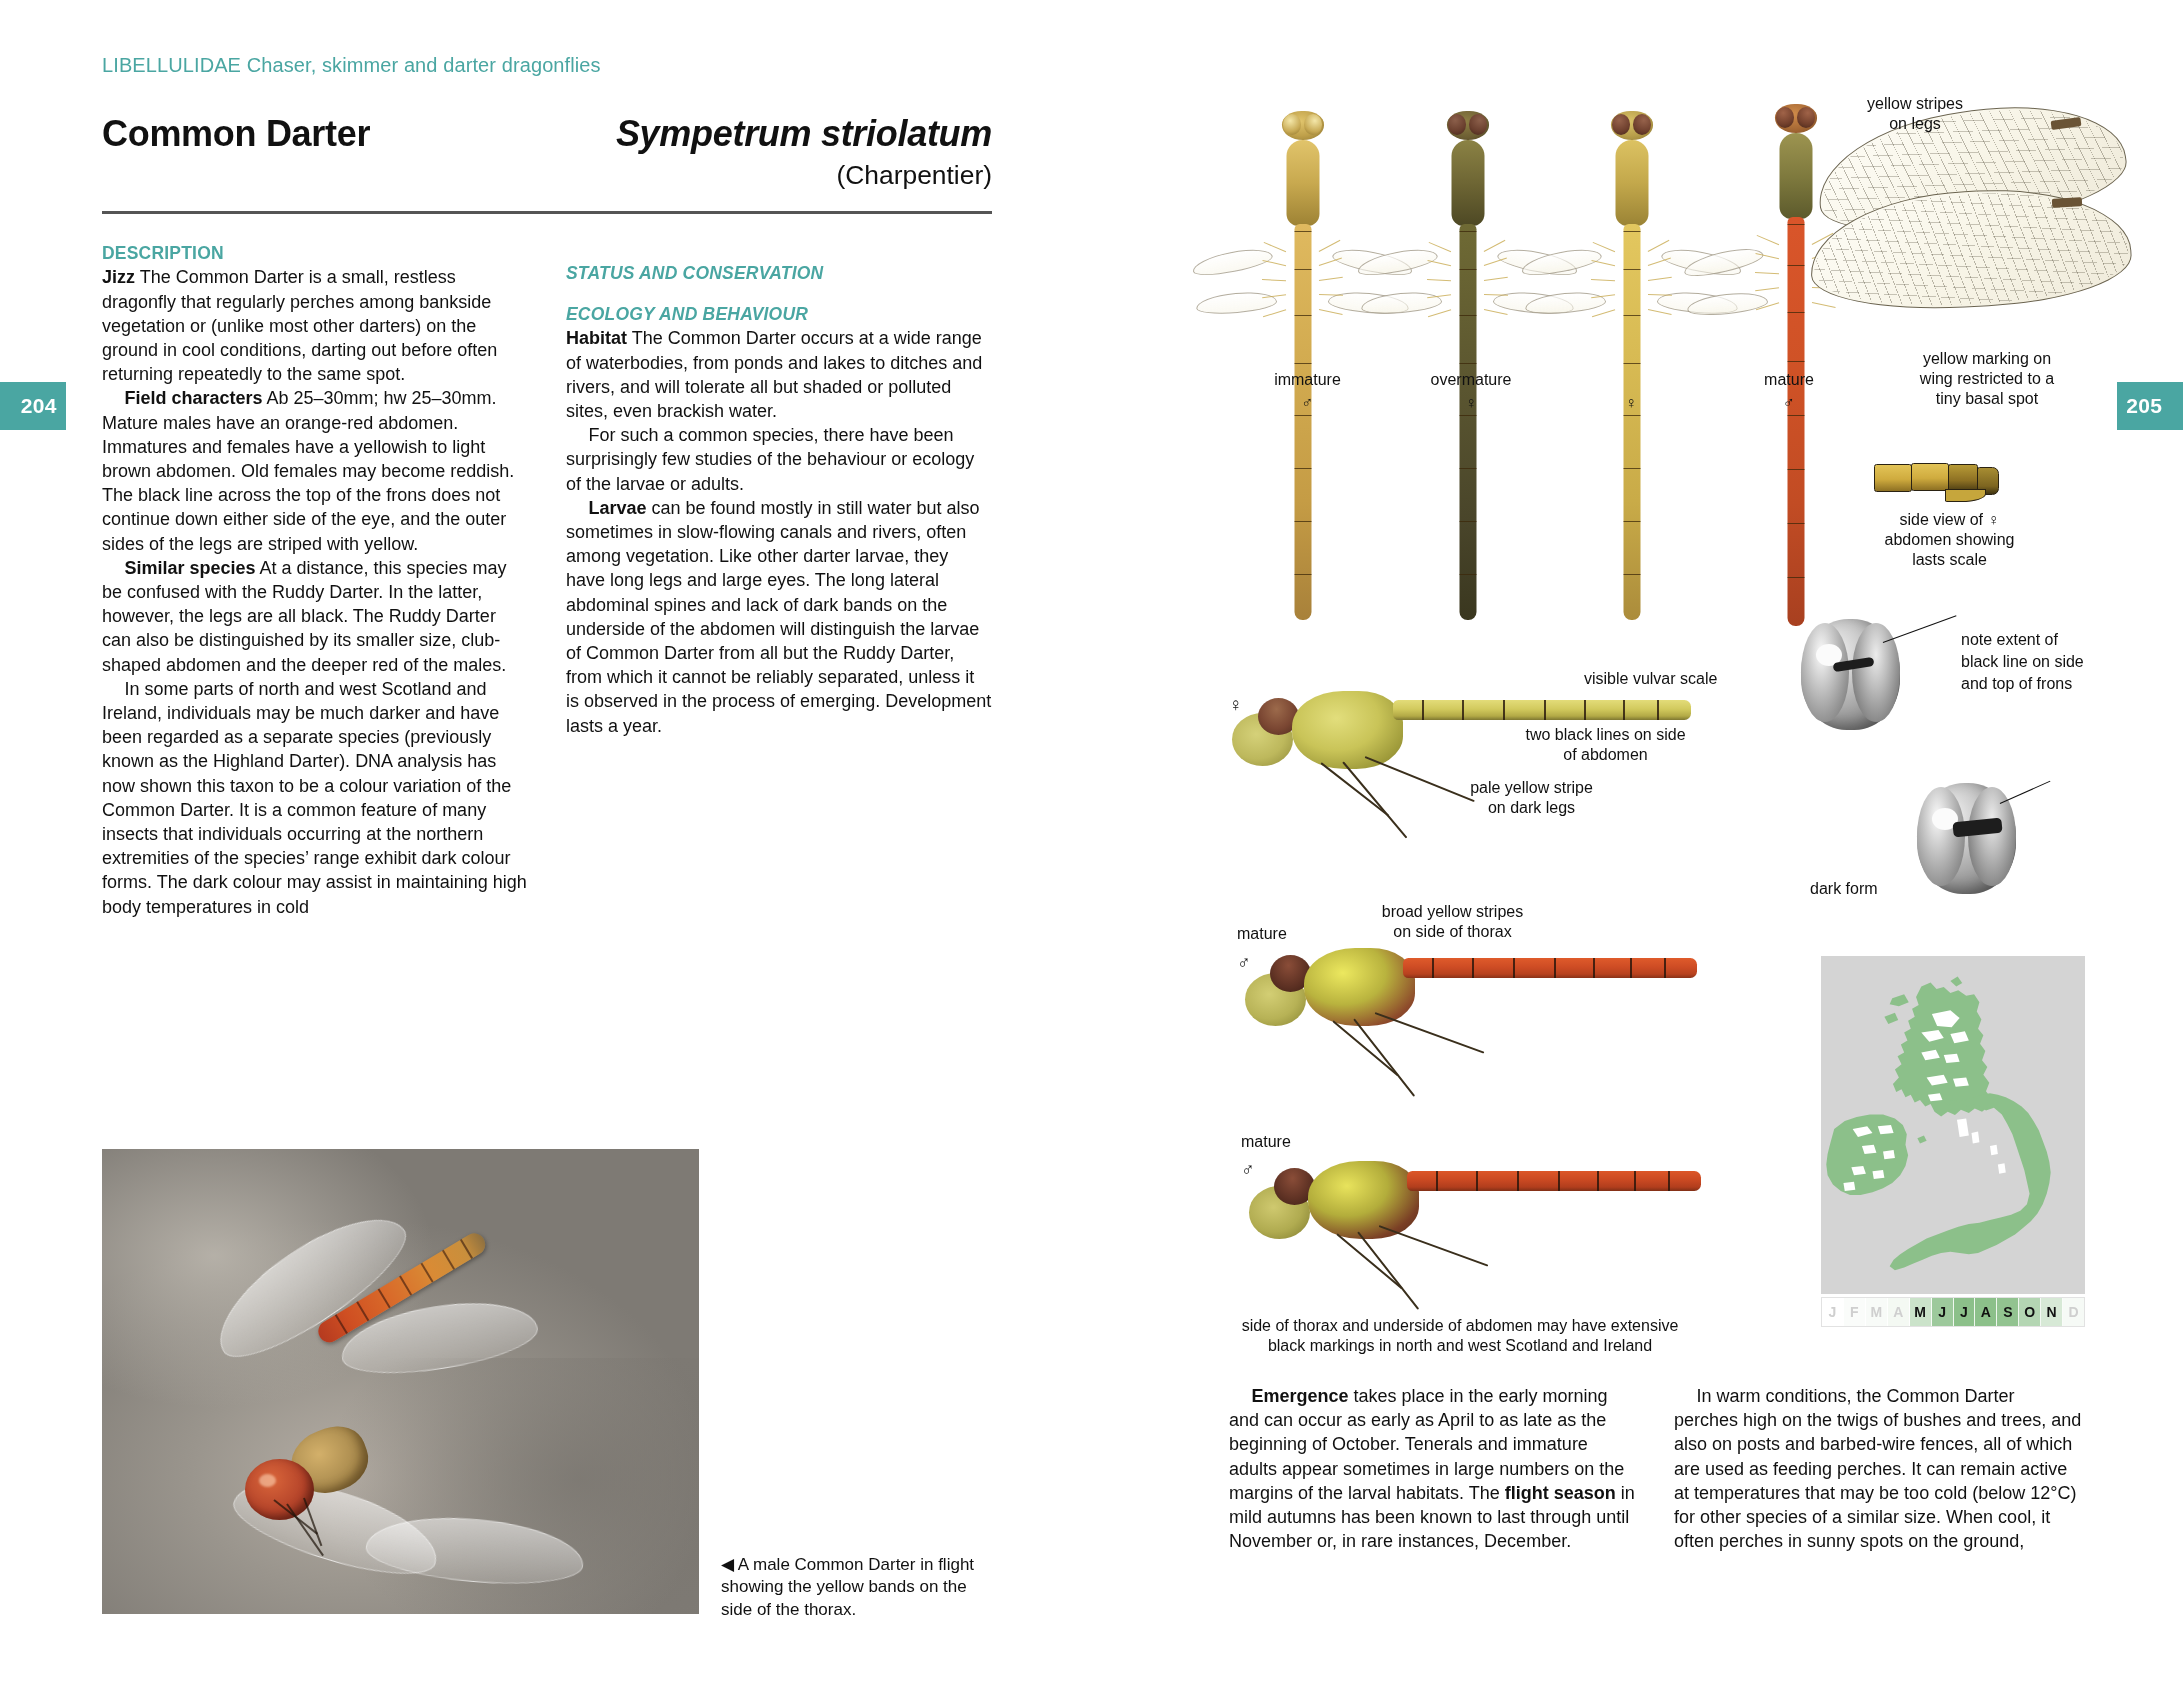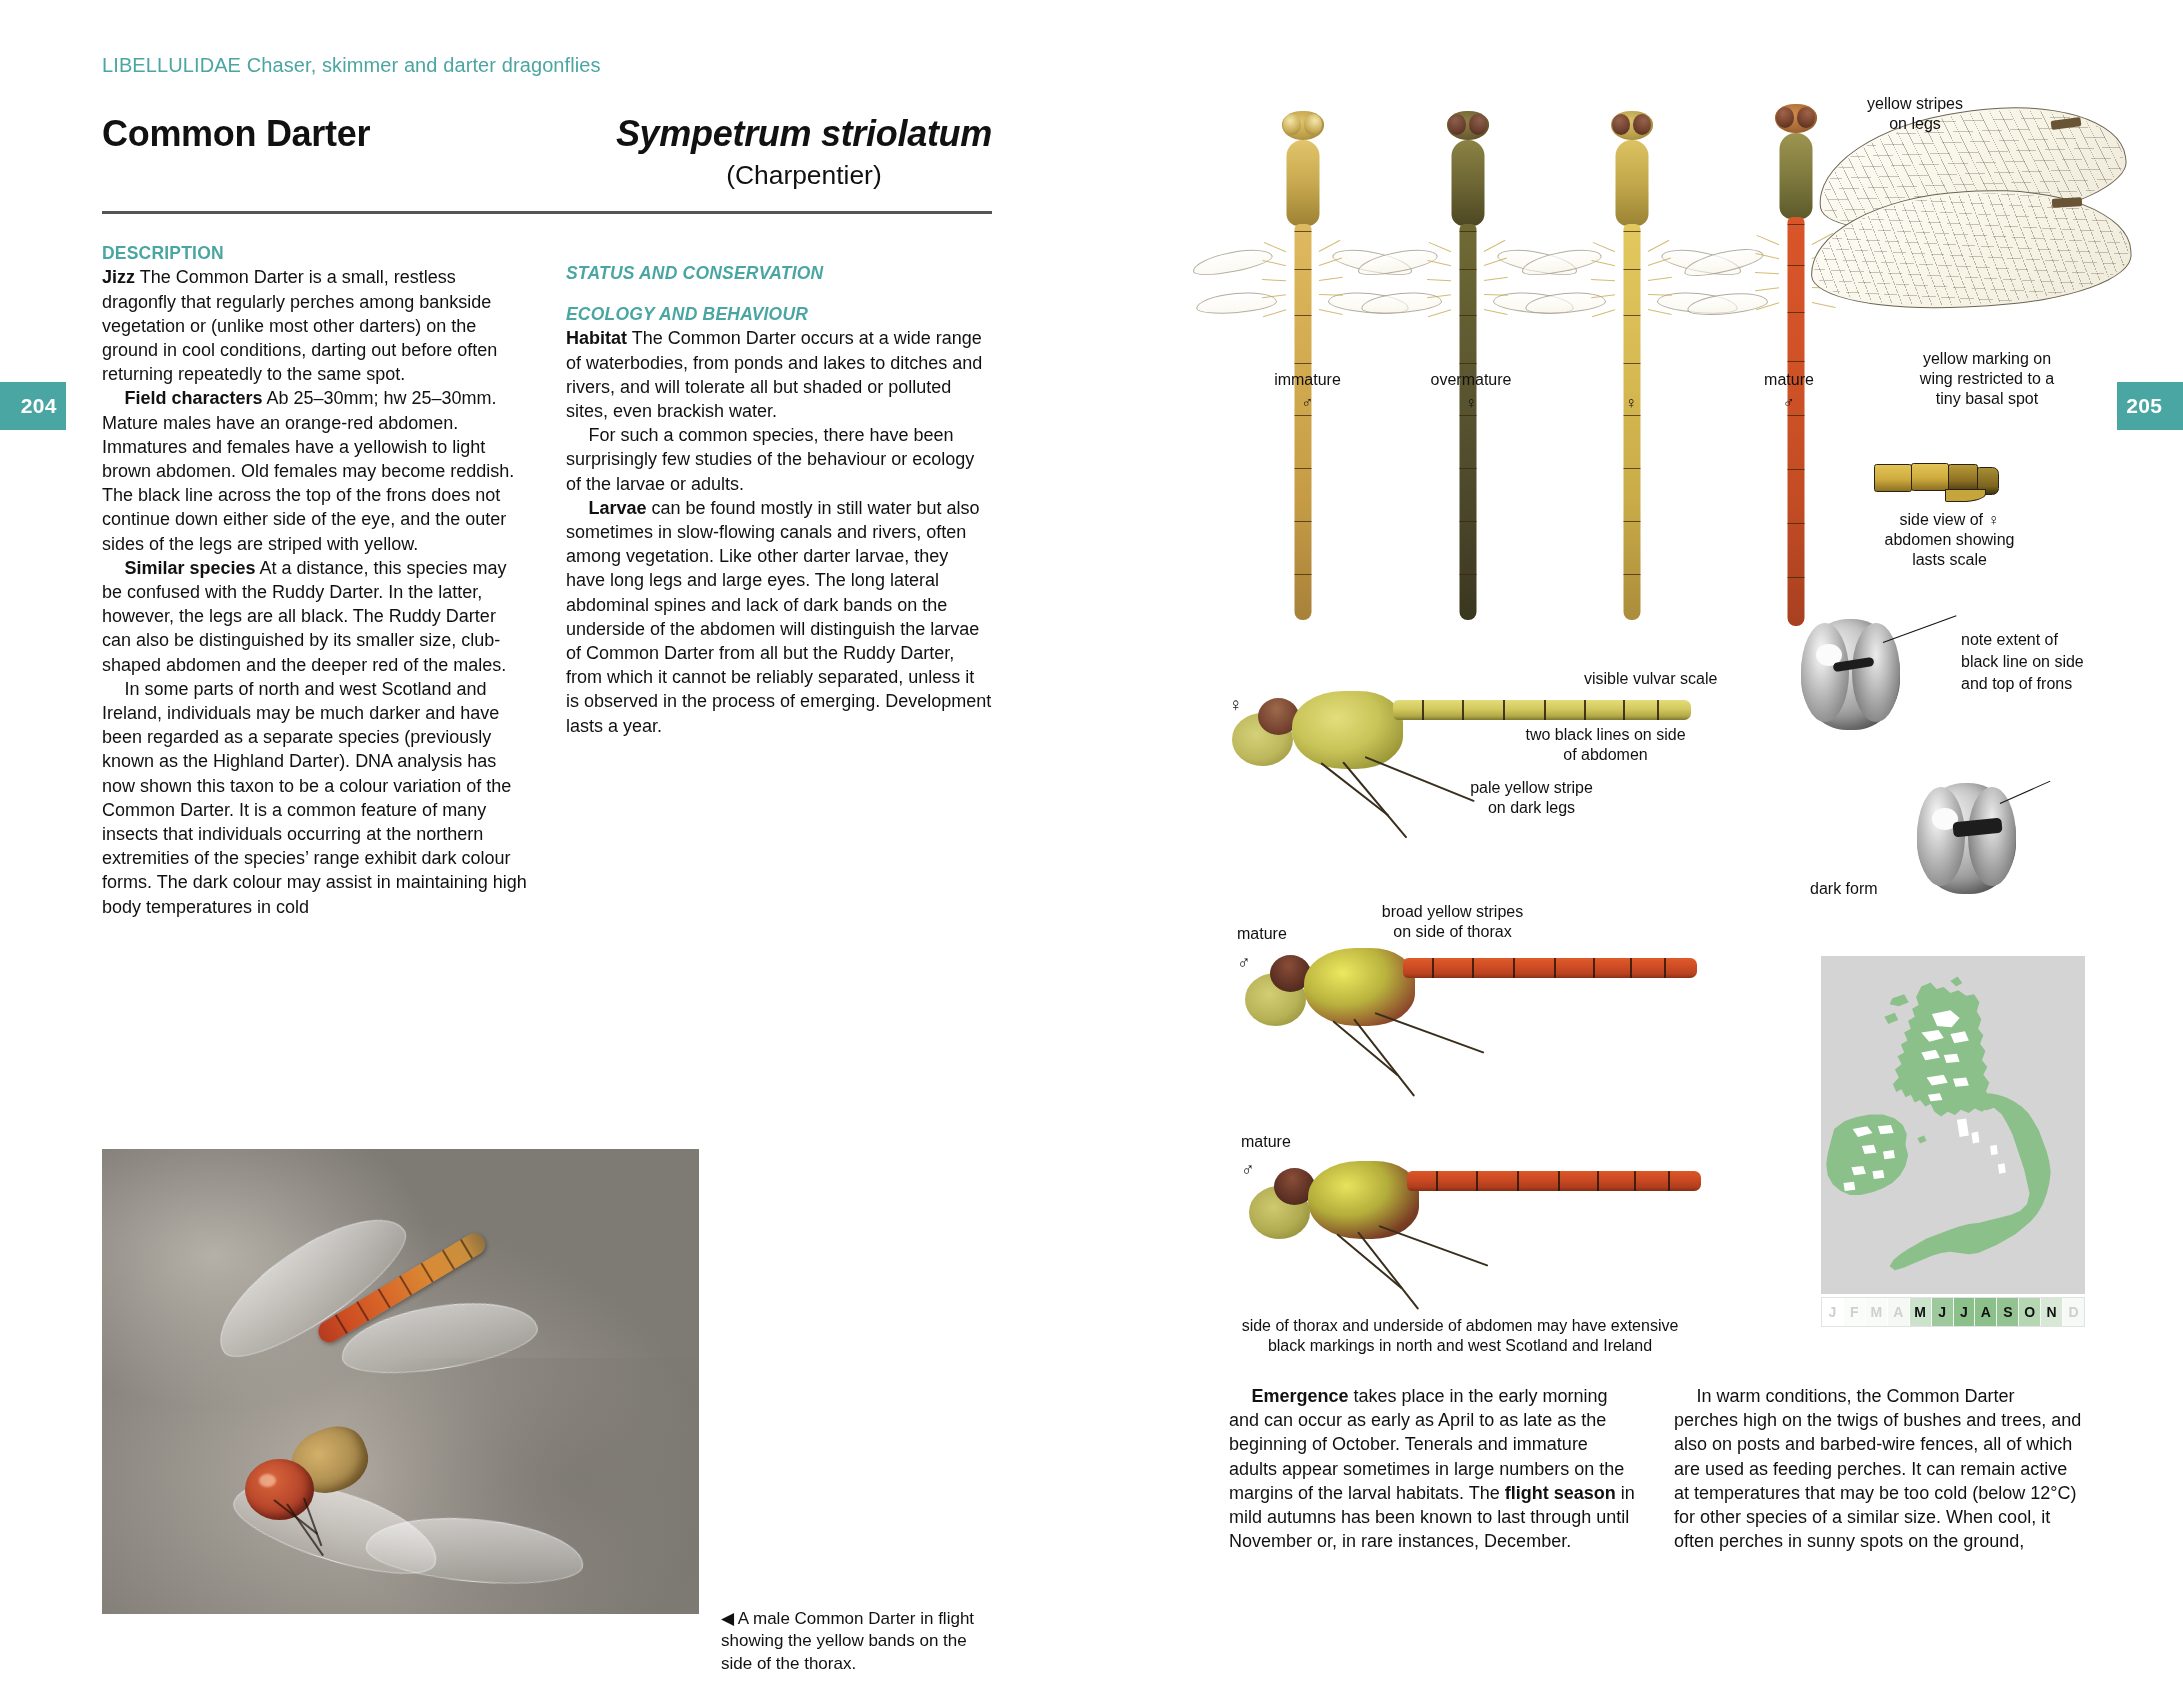--- a/index.html
+++ b/index.html
@@ -49,21 +49,21 @@
   }
   .common-name {
     font-size:36px; font-weight:bold; line-height:1.0;
     letter-spacing:-0.3px;
   }
   .sci-block { text-align:right; }
   .sci-name {
     font-size:36px; font-weight:bold; font-style:italic; line-height:1.0;
     letter-spacing:-0.3px;
   }
-  .authority { font-size:26.4px; line-height:1.5; margin-top:4px;text-align:center; }
+  .authority { font-size:26.4px; line-height:1.5; margin-top:4px; }
   .title-rule {
     position:absolute; left:102px; top:211px; width:890px; height:2.6px;
     background:#555;
   }
 
   
   .cols {
     position:absolute; left:102px; top:243px; width:890px;
     display:flex; gap:38px;
   }
@@ -145,21 +145,21 @@
     filter: blur(0.3px);
   }
   .wing-ul { left:99px; top:99px; width:218px; height:74px; transform:rotate(-34deg); }
   .wing-ur { left:238px; top:157px; width:198px; height:63px;  transform:rotate(-9deg); }
   .wing-ll { left:129px; top:343px; width:211px; height:69px; transform:rotate(17deg); }
   .wing-lr { left:264px; top:370px; width:218px; height:63px;  transform:rotate(5deg); }
   .df-legs { position:absolute; left:165px; top:343px; width:106px; height:73px; }
   .leg { position:absolute; height:2px; background:rgba(30,20,10,.7); transform-origin:0 50%; }
 
   .photo-caption {
-    position:absolute; left:721px; top:1608px; width:272px;
+    position:absolute; left:721px; top:1554px; width:272px;
     font-size:17px; line-height:1.32;
   }
   .lbl {
     position:absolute;
     font-size:16px; line-height:1.26;
     color:#111; white-space:nowrap;
     font-stretch:condensed;
   }
   .lbl.ctr { text-align:center; }
 

